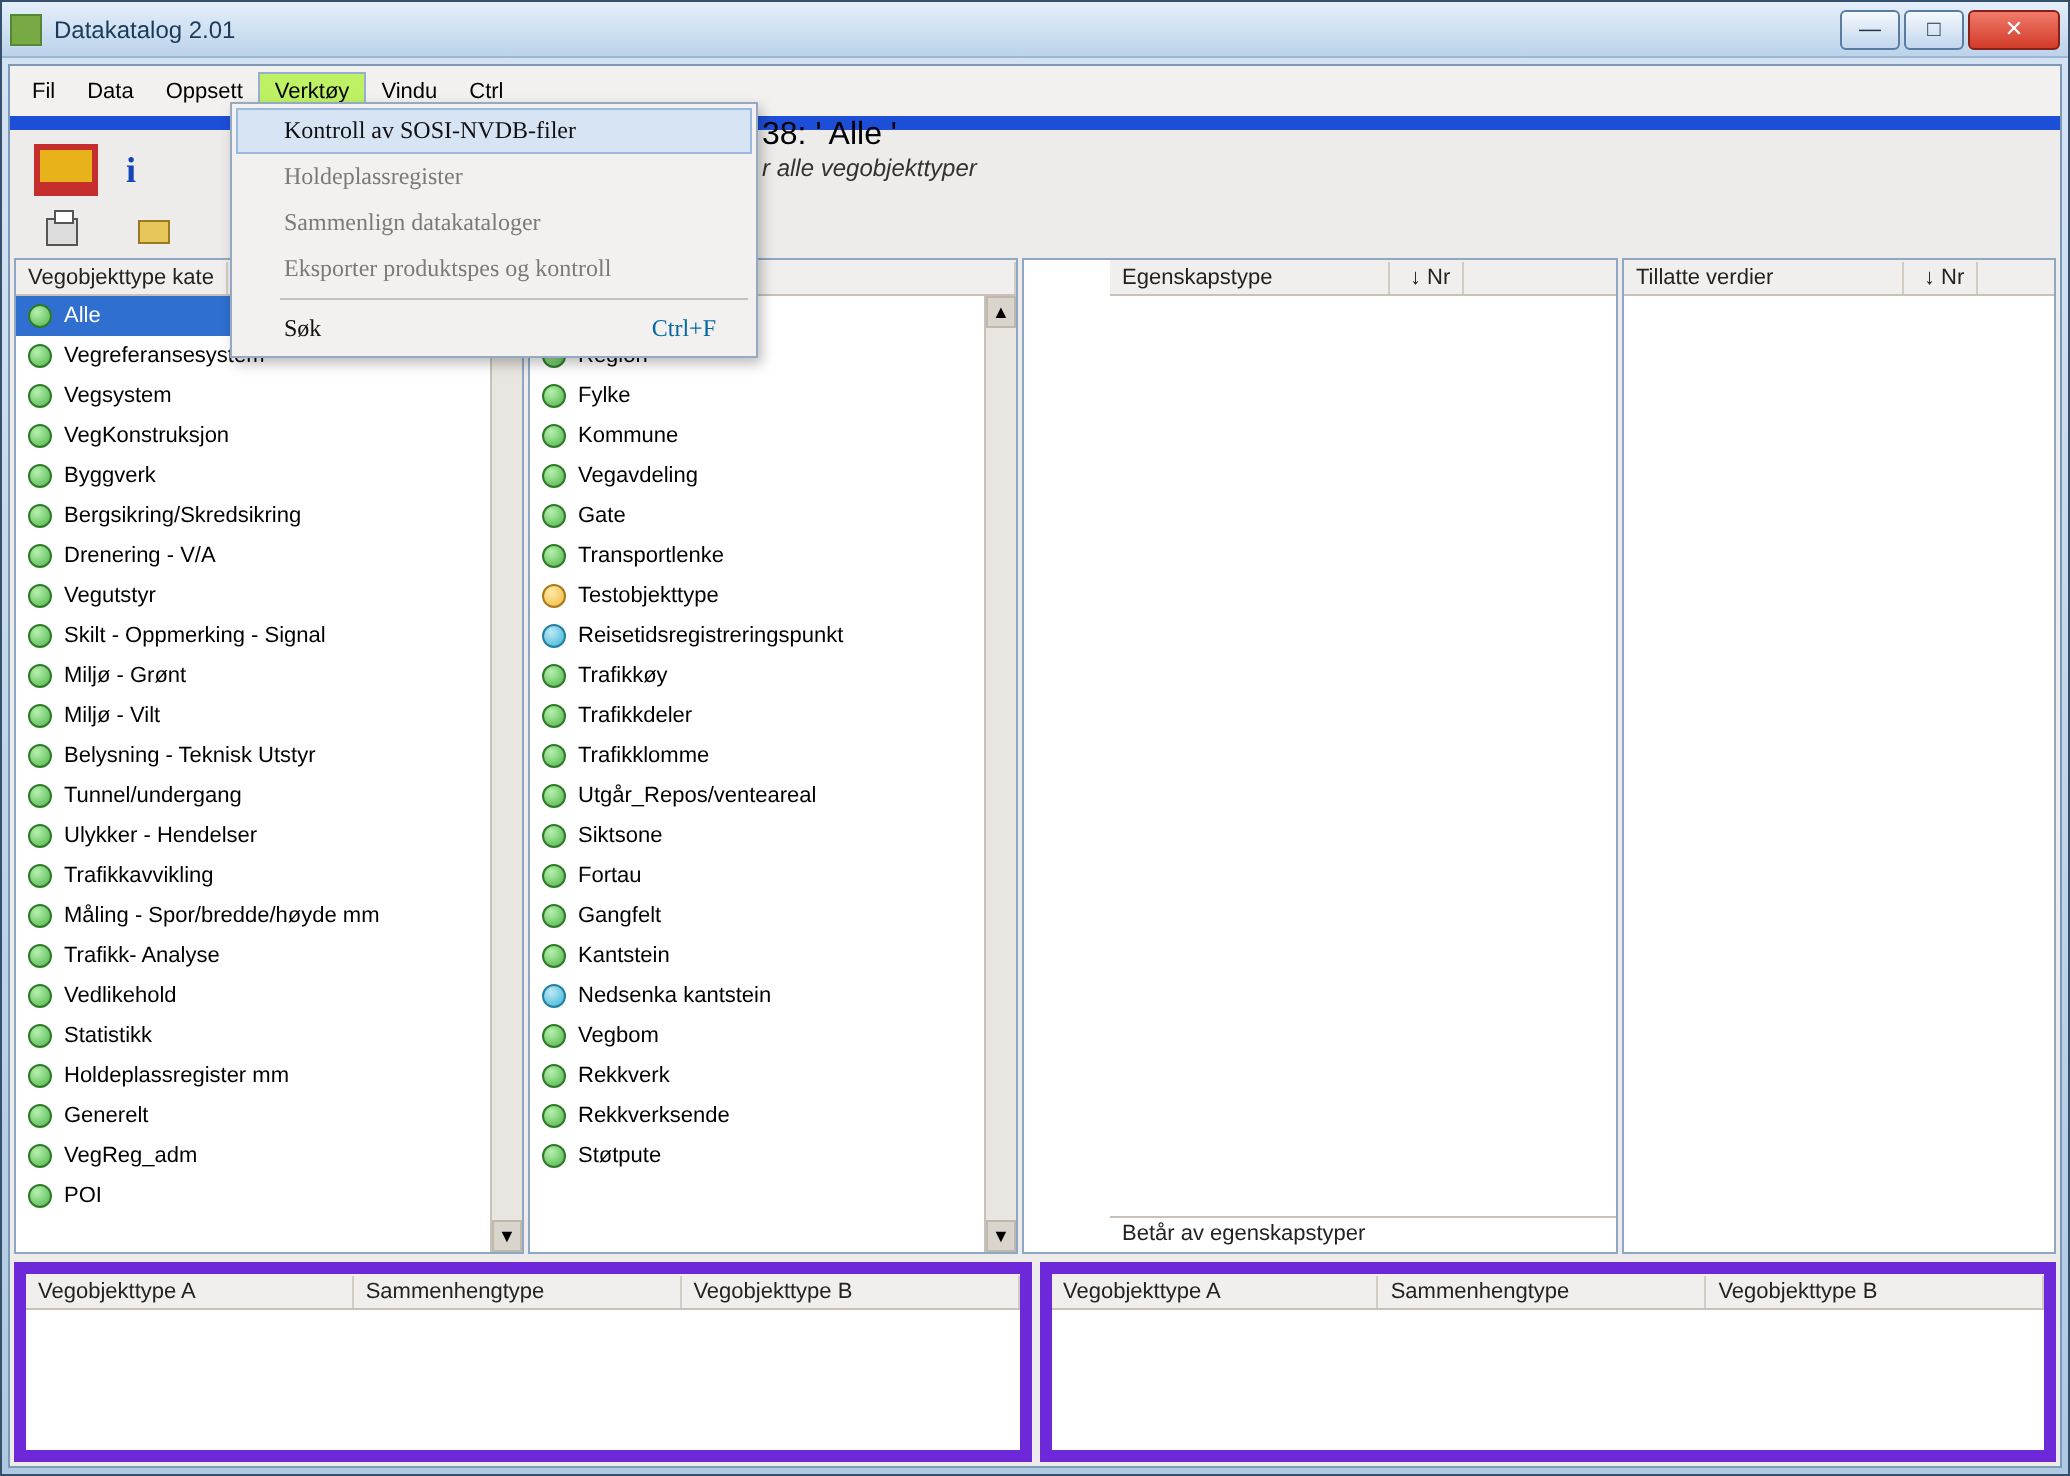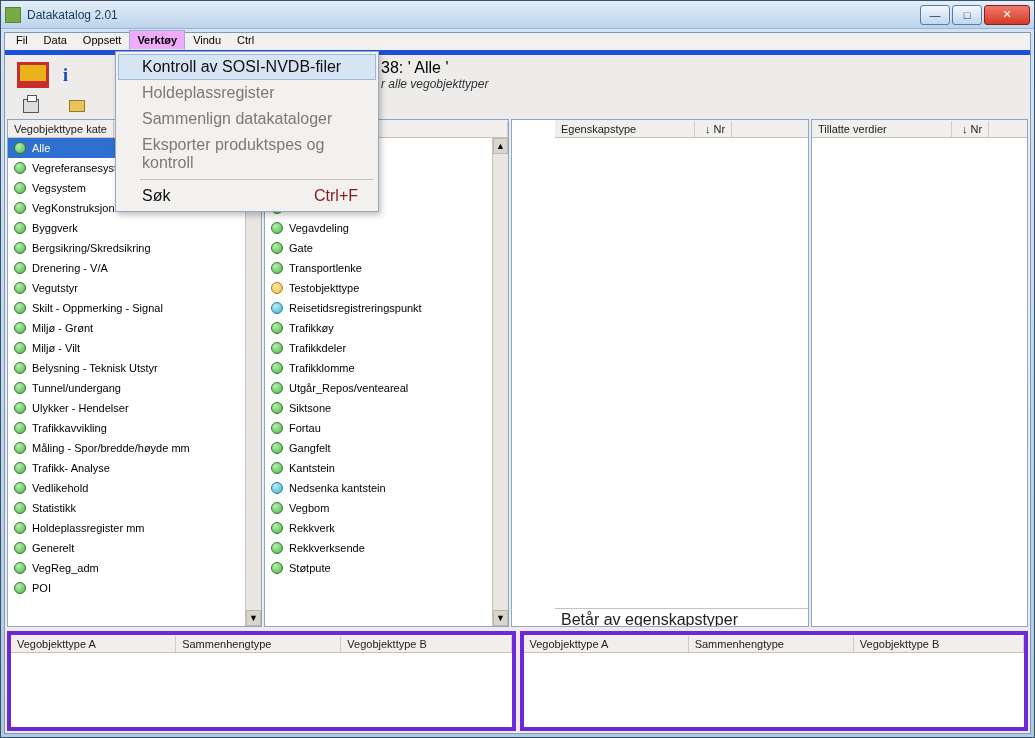--- a/index.html
+++ b/index.html
@@ -48,37 +48,36 @@
   .winbtn.close { width:46px; background:linear-gradient(#f07a6a,#d23b28); color:#fff; border-color:#87201a;}
   .client {
     flex:1;
     margin:3px;
     background:#edeceb;
     border:1px solid #7d99b8;
     display:flex;
     flex-direction:column;
   }
   .menubar {
-    height:22px;
+    height:32px;
     background:#f2f1ef;
     display:flex;
-    align-items:flex-end;
+    align-items:center;
     padding:0 3px;
-    border-bottom:5px solid #1d4ed8;
+    border-bottom:7px solid #1d4ed8;
   }
   .menuitem {
     padding:3px 7px;
     cursor:pointer;
     border:1px solid transparent;
   }
   .menuitem.open {
-    background:#f0abfc;
+    background:#bef264;
     border:1px solid #96b0d4;
     border-bottom-color:#e5ecf6;
-    font-weight:bold;
   }
   .toolbar {
     height:40px;
     display:flex;
     align-items:center;
     gap:14px;
     padding:0 12px;
   }
   .tool-logo {
     width:32px;height:26px;
@@ -135,24 +134,24 @@
     border:1px solid #2e7a29;flex:none;
   }
   .bullet.blue{background:radial-gradient(circle at 35% 30%,#bfe8f5,#3ab5d6);border-color:#2480a0;}
   .bullet.orange{background:radial-gradient(circle at 35% 30%,#ffe9a8,#f0b93a);border-color:#a87a1a;}
   .pane1{width:255px;}
   .pane2{width:245px;}
   .pane3{flex:1;padding-left:43px;}
   .pane4{width:217px;}
   .pane-footer{
     height:18px;border-top:1px solid #c9c1b8;background:#fff;
-    padding:2px 6px;font-size:16px;color:#222;
+    padding:2px 6px;font-size:11px;color:#222;
   }
   .bottomrow{height:100px;display:flex;gap:4px;}
-  .bottompane{flex:1;background:#fff;border:4px solid #6d28d9;display:flex;flex-direction:column;}
+  .bottompane{flex:1;background:#fff;border:6px solid #6d28d9;display:flex;flex-direction:column;}
   .scroll-stub{
     width:16px;background:#e9e6e1;border-left:1px solid #c9c1b8;
     display:flex;flex-direction:column;
   }
   .scroll-stub .arrow{height:16px;background:#d9d5cd;border:1px solid #bfb8ad;font-size:9px;display:flex;align-items:center;justify-content:center;}
   .scroll-stub .thumb{flex:1;}
   .body-with-scroll{display:flex;flex:1;min-height:0;}
   .dropdown{
     position:absolute;
     left:114px; top:50px;
@@ -161,28 +160,29 @@
     border:1px solid #96a9c2;
     box-shadow:2px 3px 6px rgba(0,0,0,0.25);
     z-index:50;
     padding:2px;
   }
   .dropdown .dd-item{
     padding:4px 18px 4px 24px;
     color:#7d7a76;
     cursor:pointer;
     display:flex;
-    font-size:16px;
+    font-size:12px;
+    font-family:Liberation Serif, serif;
   }
   .dropdown .dd-item.enabled{color:#111;}
   .dropdown .dd-item.highlight{
     background:#d7e4f3;border:1px solid #9bb8dd;padding:3px 17px 3px 23px;color:#111;
   }
   .dropdown .dd-sep{height:1px;background:#c6c0b7;margin:3px 2px 3px 22px;}
-  .dd-shortcut{margin-left:auto;color:#7f1d1d;}
+  .dd-shortcut{margin-left:auto;color:#0369a1;}
   .arrowdown{font-size:9px;margin:0 2px;}
 </style>
 </head>
 <body>
 
 <div class="window">
 
   <div class="titlebar">
     <div class="title-icon"></div>
     <div class="title">Datakatalog 2.01</div>

